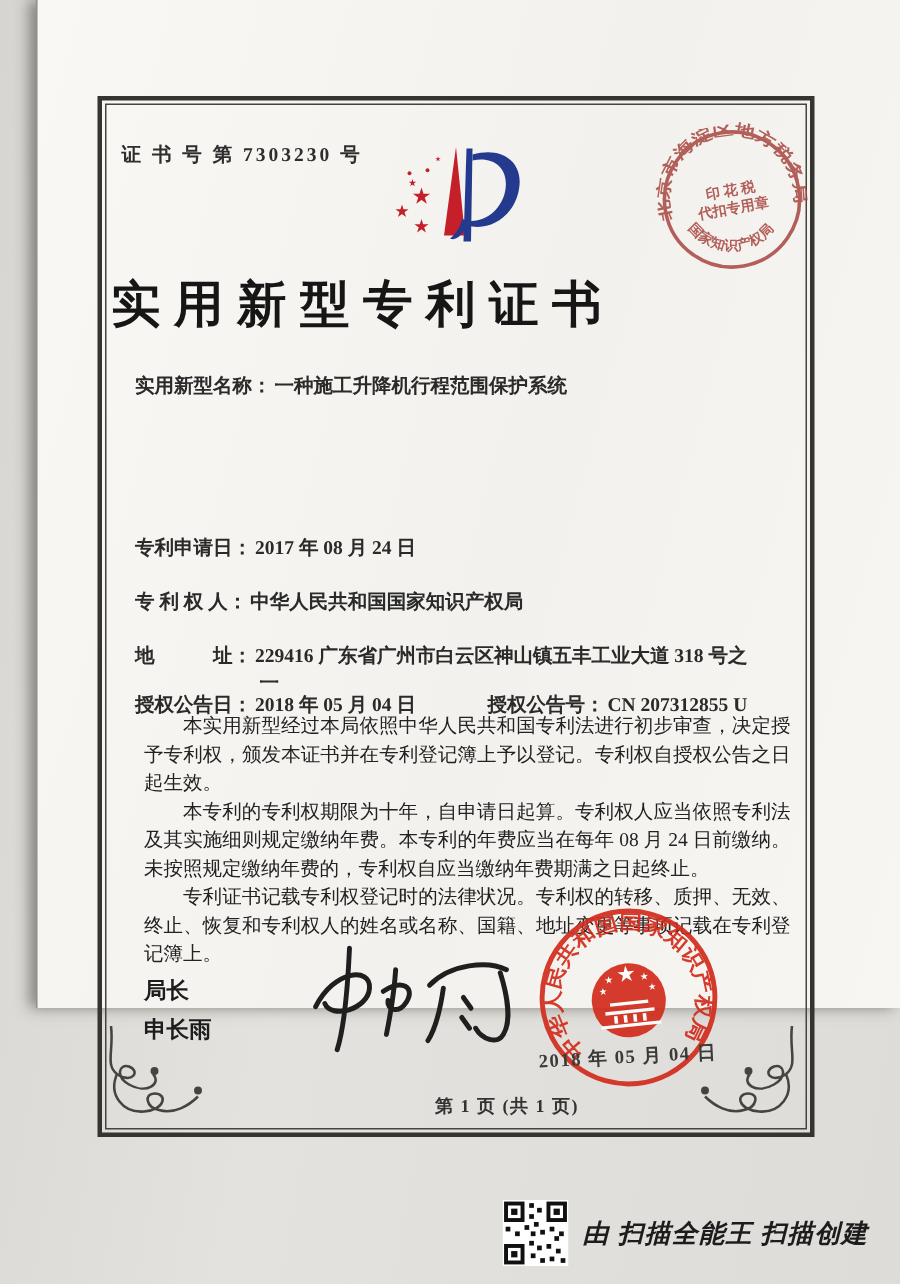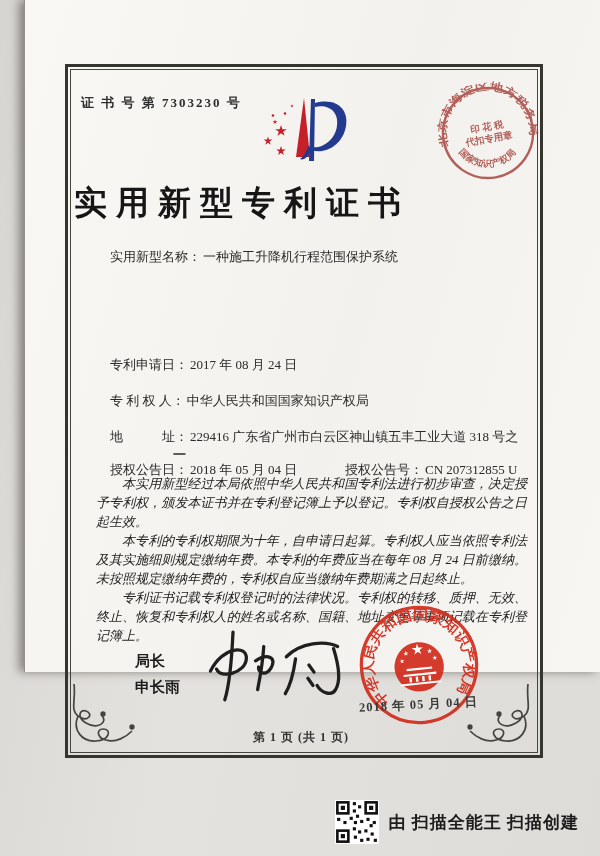--- a/index.html
+++ b/index.html
@@ -18,40 +18,40 @@
     position:absolute;left:40px;top:64px;width:472px;height:688px;
     border:3px solid #35352f;
   }
   #frame-inner{position:absolute;inset:2px;border:1px solid #45453e;}
   .abs{position:absolute;}
   #cert-no{left:56px;top:94px;font-size:13px;letter-spacing:2px;font-weight:600;color:#2e2e2e;}
   #logo{left:234px;top:95px;width:92px;height:80px;}
   #tax-stamp{left:413px;top:83px;width:100px;height:100px;opacity:.85;transform:rotate(-10deg);}
   #title{left:40px;top:181px;width:472px;text-align:left;font-size:33px;font-weight:700;
          letter-spacing:9px;text-indent:9px;color:#161616;}
-  .field-row{left:85px;font-size:13px;font-weight:400;white-space:nowrap;color:#2a2a2a;}
+  .field-row{left:65px;font-size:13px;font-weight:700;white-space:nowrap;color:#2a2a2a;}
   .field-row .val{margin-left:2px;}
   #addr-line2{left:148px;top:446px;font-size:13px;font-weight:600;}
   #grant-row .pair2{position:absolute;left:235px;top:0;}
   #paras{left:71px;top:474px;width:431px;font-size:13px;line-height:19px;
-         text-align:justify;font-style:italic;color:#222;}
+         text-align:justify;color:#222;}
   #paras p{margin:0;text-indent:2em;}
   #officer{left:71px;top:648px;font-family:"Liberation Sans","DejaVu Sans",sans-serif;
-           font-weight:700;font-size:15px;line-height:26px;color:#1d1d1d;margin-left:39px;}
+           font-weight:700;font-size:15px;line-height:26px;color:#1d1d1d;}
   #signature{left:168px;top:626px;width:160px;height:80px;}
   #sipo-seal{left:330px;top:601px;width:128px;height:128px;transform:rotate(-6deg);opacity:.92;}
   #seal-date{left:334px;top:696px;width:140px;font-size:12.5px;font-weight:600;
              letter-spacing:1px;color:#3a3a38;transform:rotate(-3deg);}
   .flourish{width:68px;height:64px;}
   #flourish-left{left:43px;top:684px;}
   #flourish-right{left:441px;top:684px;transform:scaleX(-1);}
   #page-footer{left:40px;top:729px;width:472px;text-align:center;font-size:12px;
-               letter-spacing:1px;font-weight:600;color:#333;}
+               letter-spacing:1px;font-weight:600;color:#333;padding-left:37px;}
   #scan-credit{right:22px;top:800px;display:flex;align-items:center;gap:10px;}
-  #scan-credit .credit-text{font-size:17px;font-weight:600;color:#1c1c1c;letter-spacing:1px;}
+  #scan-credit .credit-text{font-size:17px;font-weight:600;color:#1c1c1c;letter-spacing:1px;font-style:italic;}
   #qr{width:44px;height:44px;}
 </style>
 </head>
 <body>
 
 <div id="paper">
 
   <div id="frame-outer">
     <div id="frame-inner"></div>
   </div>

